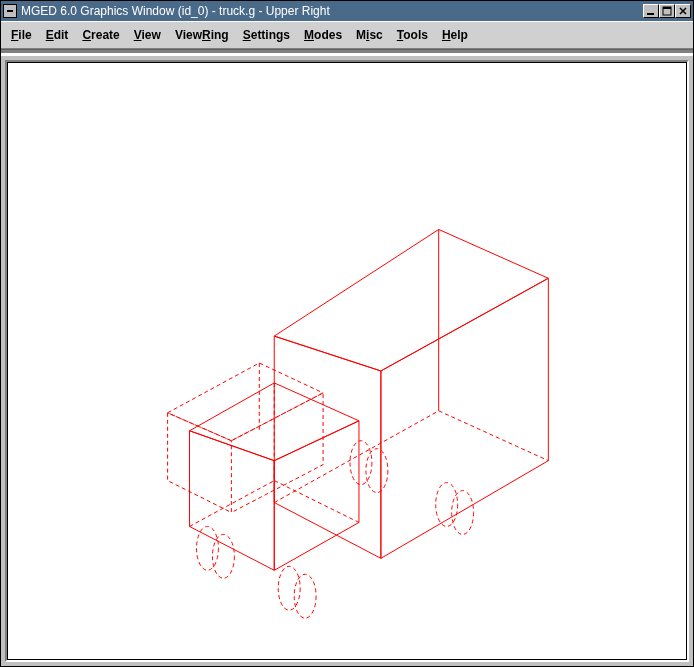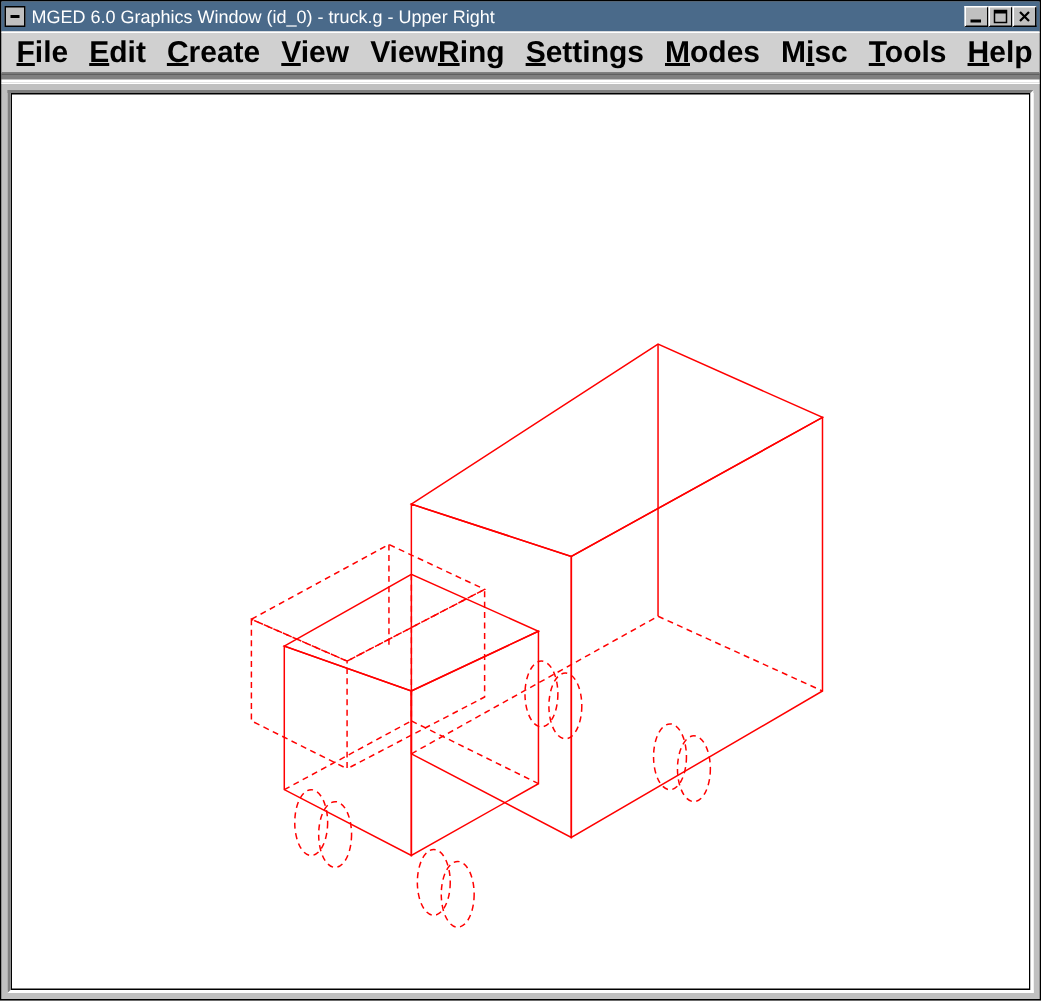--- a/index.html
+++ b/index.html
@@ -68,21 +68,21 @@
   }
   .menubar {
     height: 28px;
     background: #d0d0d0;
     border-top: 1px solid #fff;
     border-bottom: 1px solid #808080;
     display: flex;
     align-items: center;
     padding: 0 10px;
     gap: 14px;
-    font-size: 20px;
+    font-size: 12px;
     font-weight: bold;
     color: #000;
   }
   .menu-item {
     cursor: pointer;
     white-space: nowrap;
   }
   .menu-item .ul { text-decoration: underline; }
   .separator {
     height: 6px;

